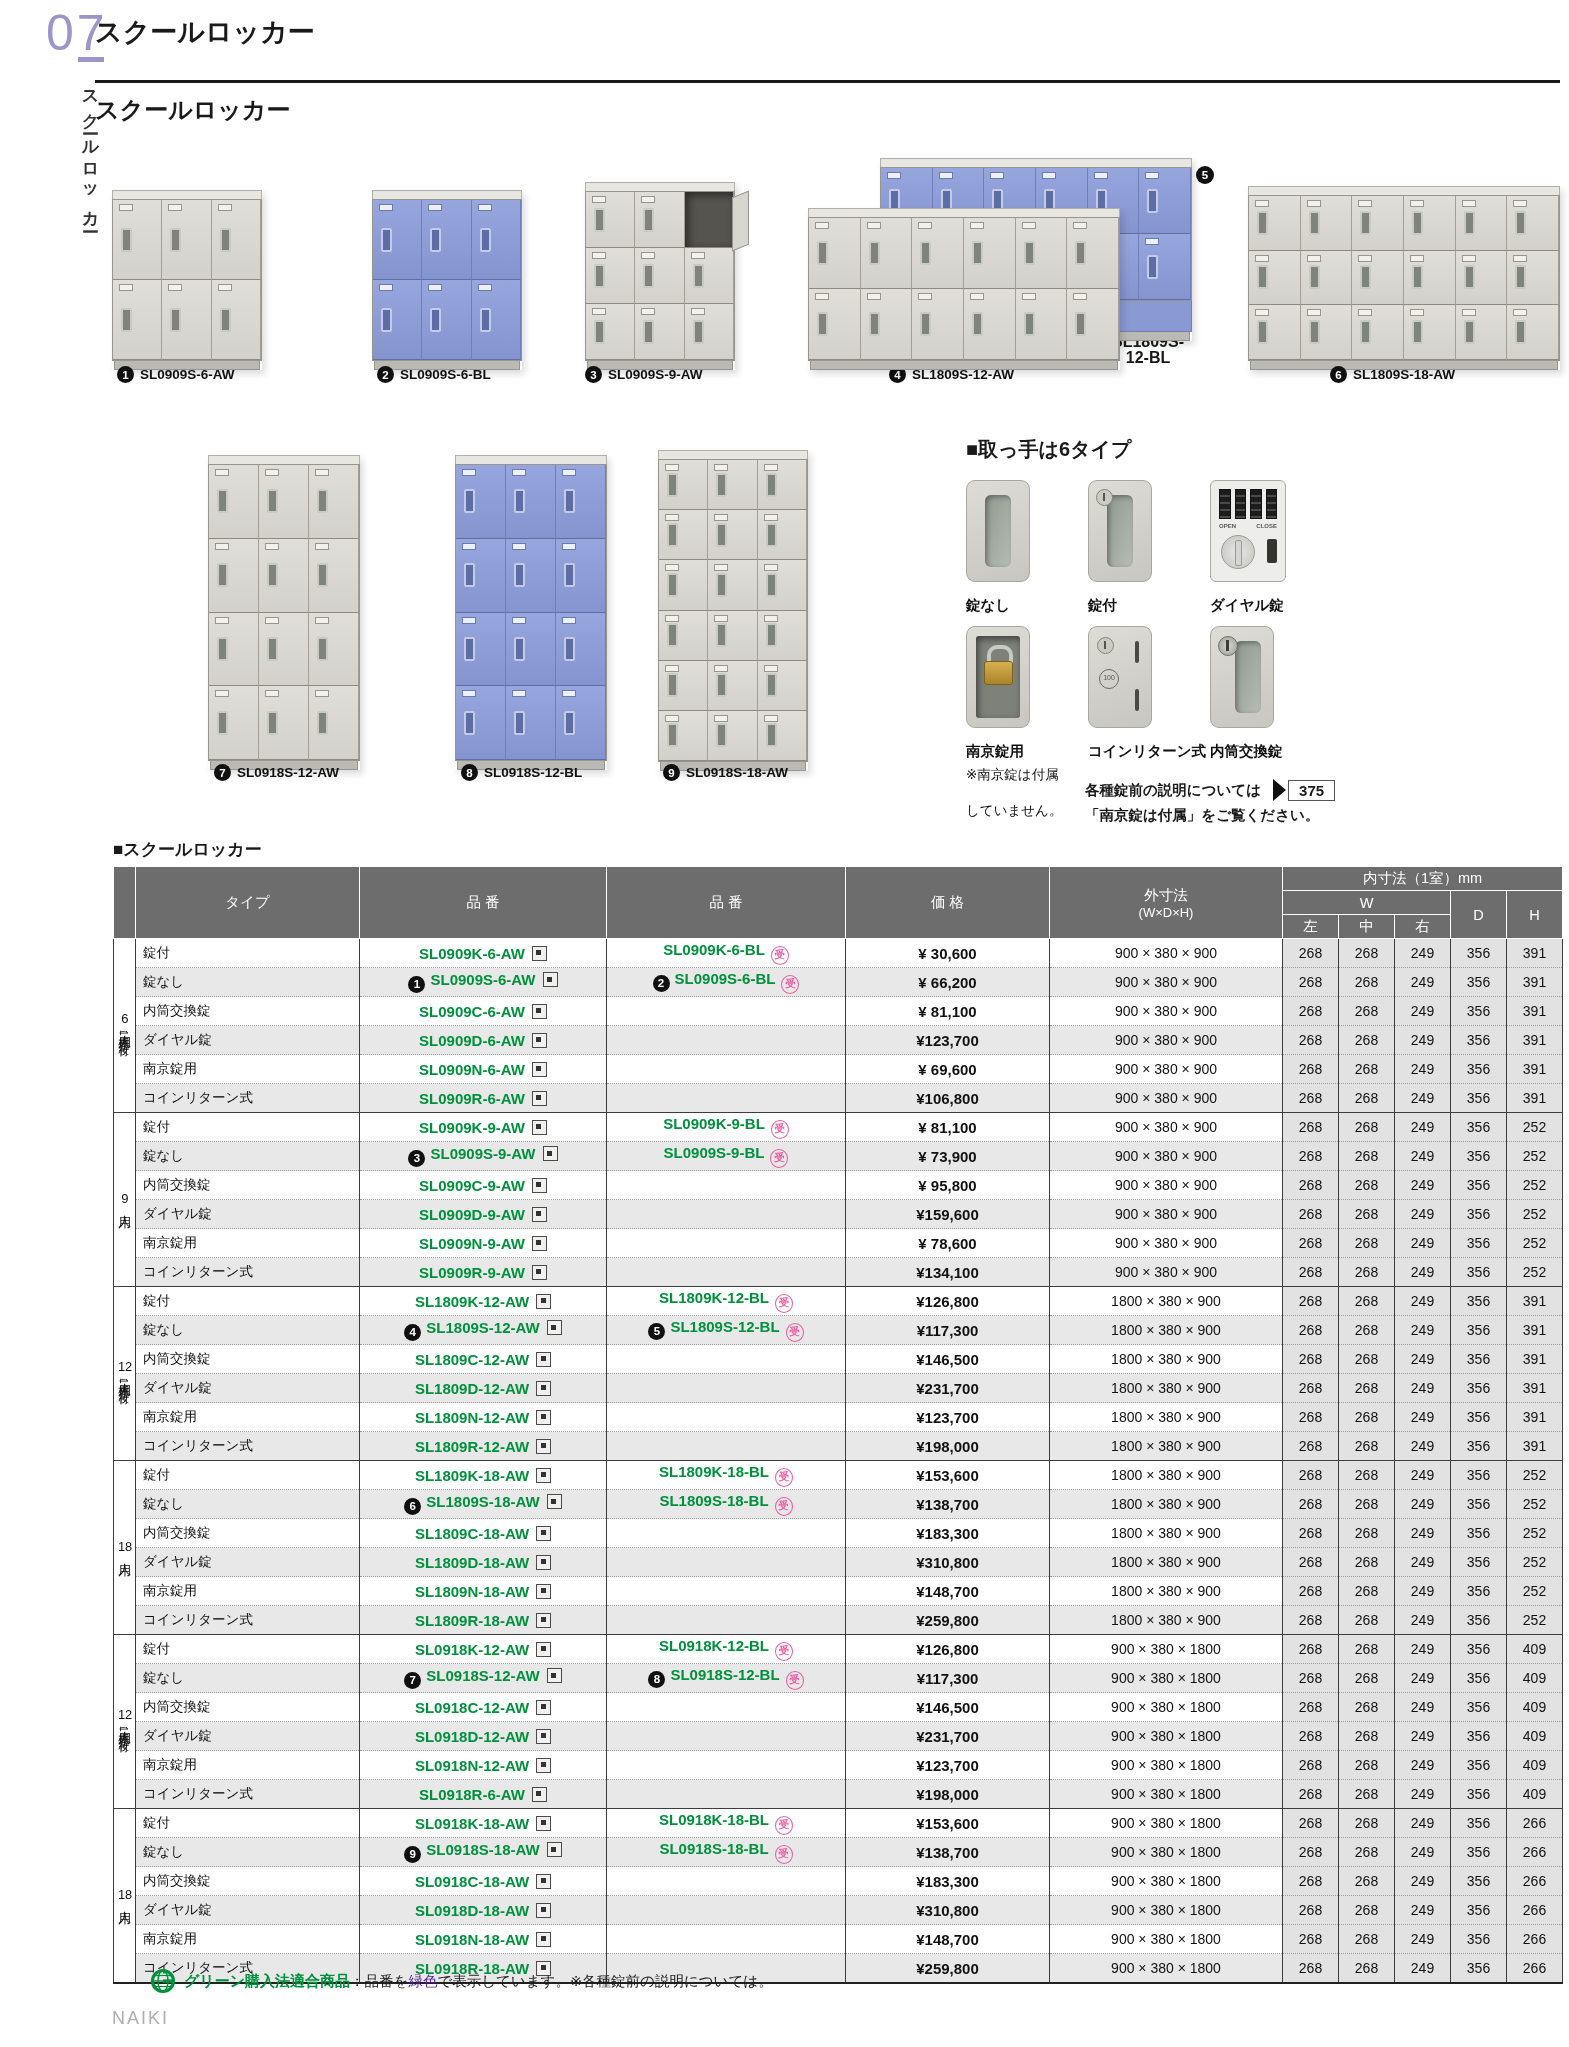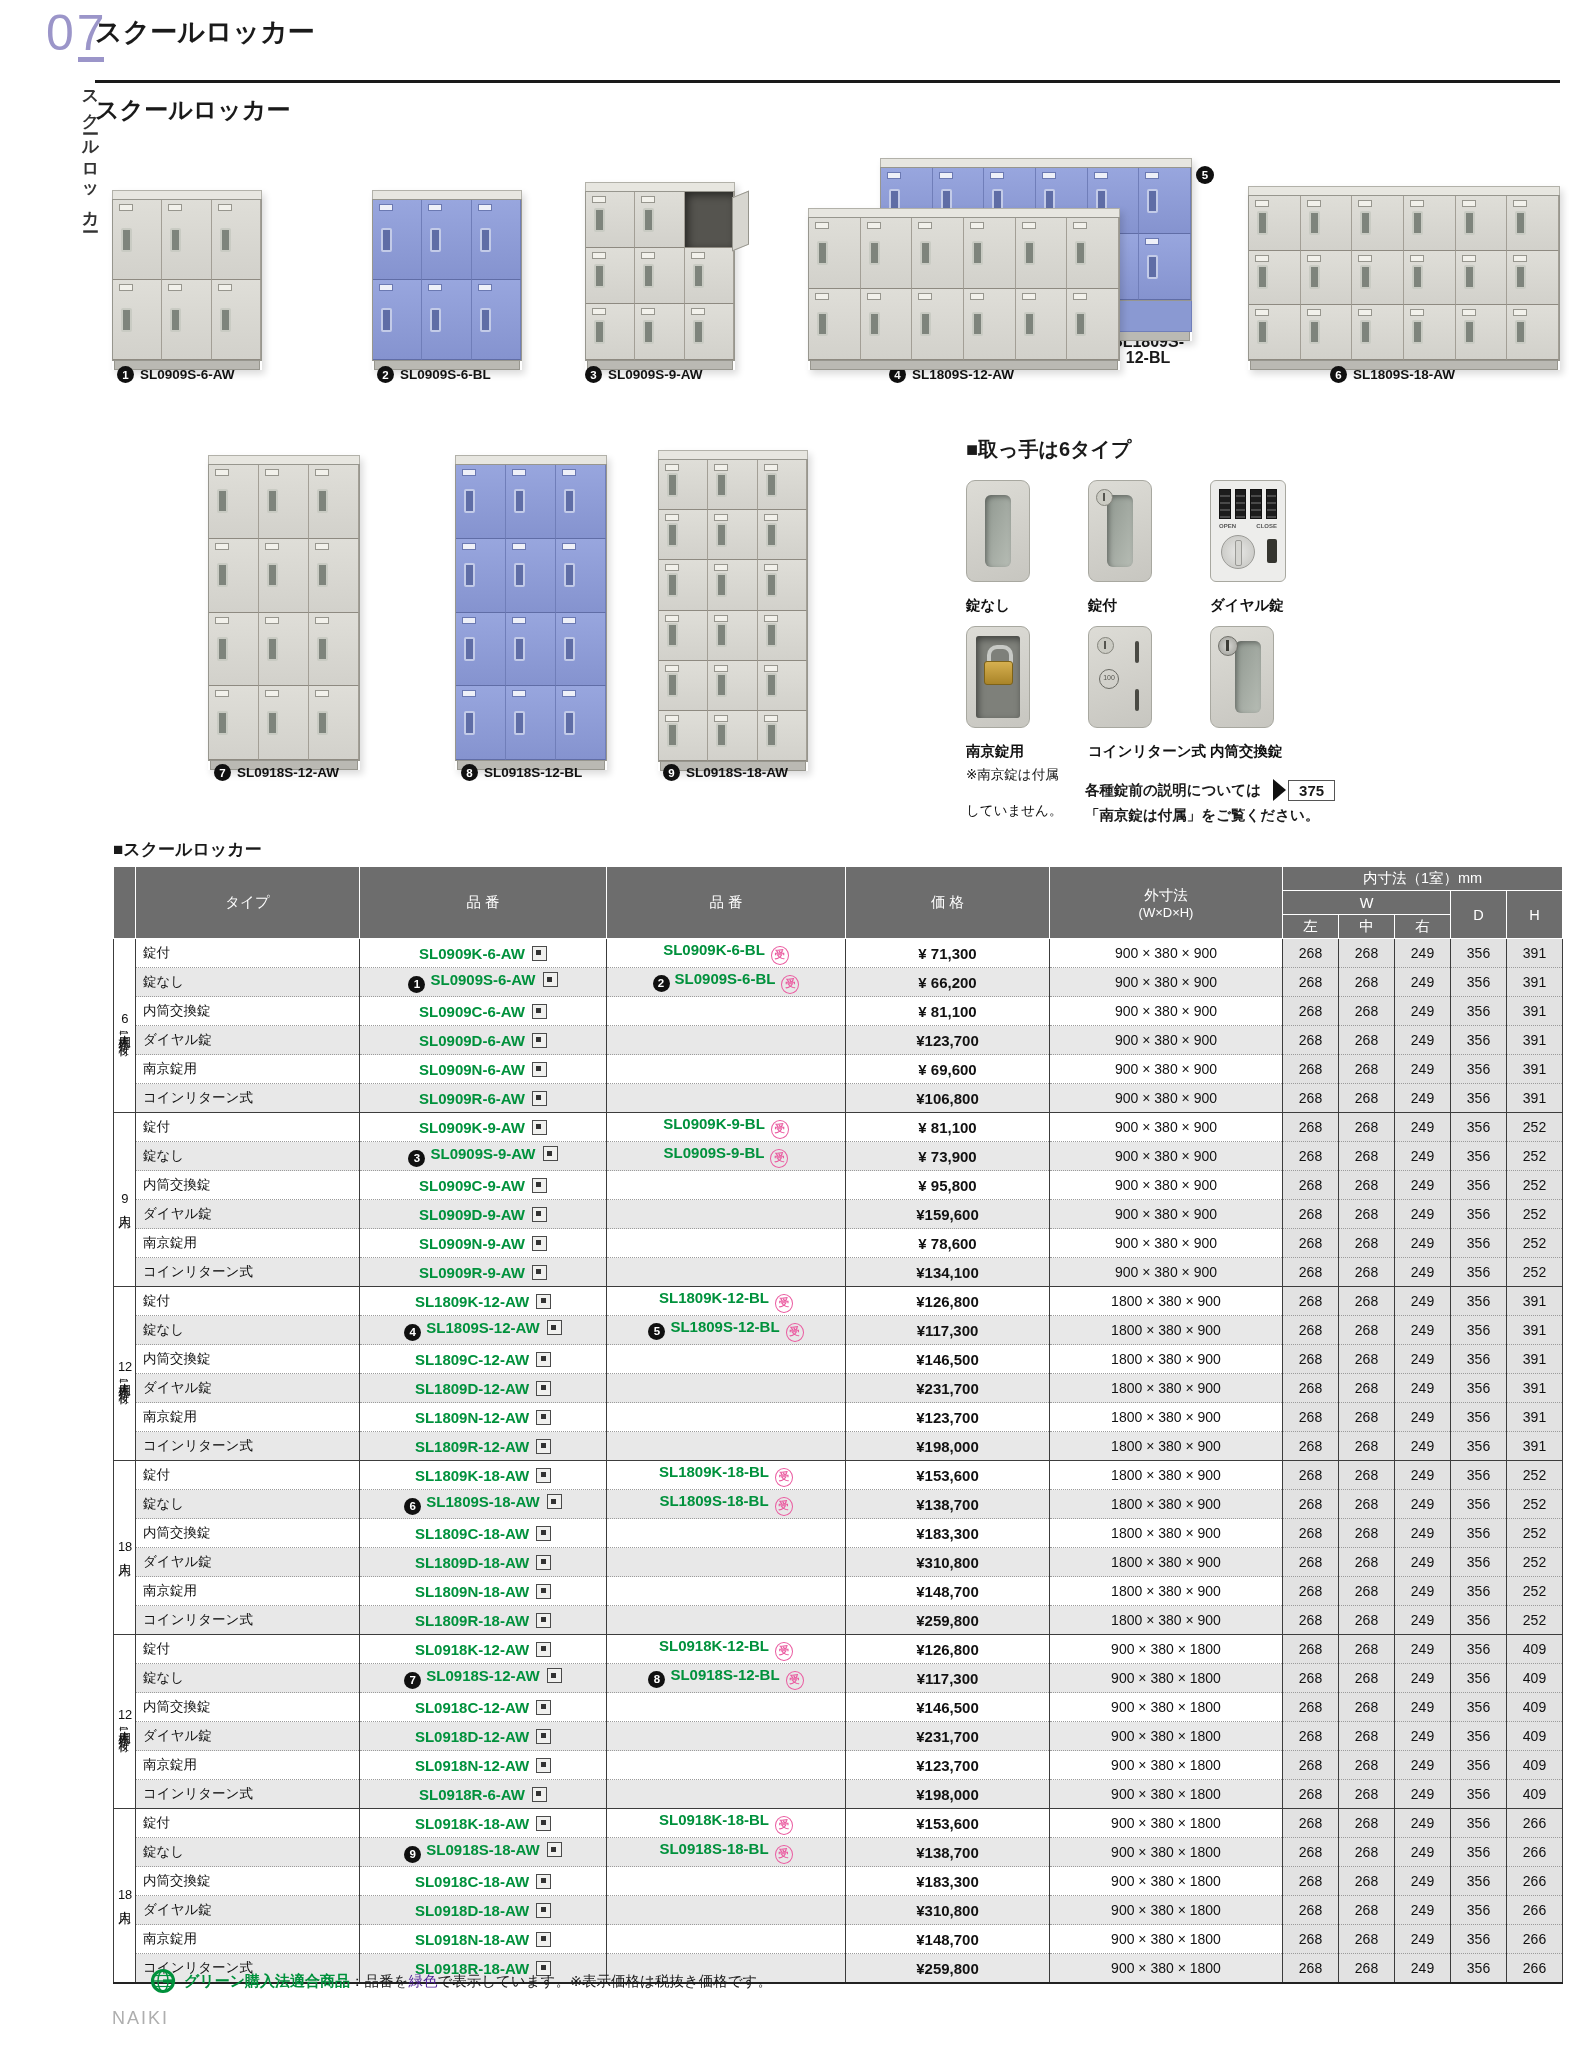--- a/index.html
+++ b/index.html
@@ -743,21 +743,21 @@
           </tr>
         </thead>
         <tbody>
           <tr class="sec-start ">
             <td class="group" rowspan="6">
               <div class="vtxt"><span class="tcy">6</span>人用<span class="vsub">（棚板1枚付）</span></div>
             </td>
             <td class="ttype">錠付</td>
             <td class="code"><span>SL0909K-6-AW</span><span class="sq-icon"></span></td>
             <td class="code"><span>SL0909K-6-BL</span><span class="ju-icon">受</span></td>
-            <td class="price">¥ 71,300</td>
+            <td class="price">¥ 30,600</td>
             <td>900 × 380 × 900</td>
             <td class="dim">268</td>
             <td class="dim">268</td>
             <td class="dim">249</td>
             <td class="dim">356</td>
             <td class="dim">391</td>
           </tr>
           <tr class="alt">
             <td class="ttype">錠なし</td>
             <td class="code"><span class="num-circle">1</span><span>SL0909S-6-AW</span><span class="sq-icon"></span></td>
@@ -1200,18 +1200,18 @@
   <div id="footer-note">
     <svg width="26" height="26" viewBox="0 0 26 26">
       <circle cx="13" cy="13" r="10.5" fill="none" stroke="#00913c" stroke-width="3.2"></circle>
       <ellipse cx="13" cy="13" rx="5" ry="10.5" fill="none" stroke="#00913c" stroke-width="1.4"></ellipse>
       <line x1="2.5" y1="13" x2="23.5" y2="13" stroke="#00913c" stroke-width="1.4"></line>
       <line x1="4" y1="7.5" x2="22" y2="7.5" stroke="#00913c" stroke-width="1.2"></line>
       <line x1="4" y1="18.5" x2="22" y2="18.5" stroke="#00913c" stroke-width="1.2"></line>
       <rect x="13" y="11.4" width="9" height="3.4" fill="#00913c"></rect>
     </svg>
     <span>
-      <span class="green">グリーン購入法適合商品</span><span>：品番を</span><span class="greenword">緑色</span><span>で表示しています。※表示価格は税抜き価格です。</span>
+      <span class="green">グリーン購入法適合商品</span><span>：品番を</span><span class="greenword">緑色</span><span>で表示しています。※各種錠前の説明については。</span>
     </span>
   </div>
   <div id="page-number">396</div>
   <div id="brand">NAIKI</div>
 </div>
 
 </body></html>

